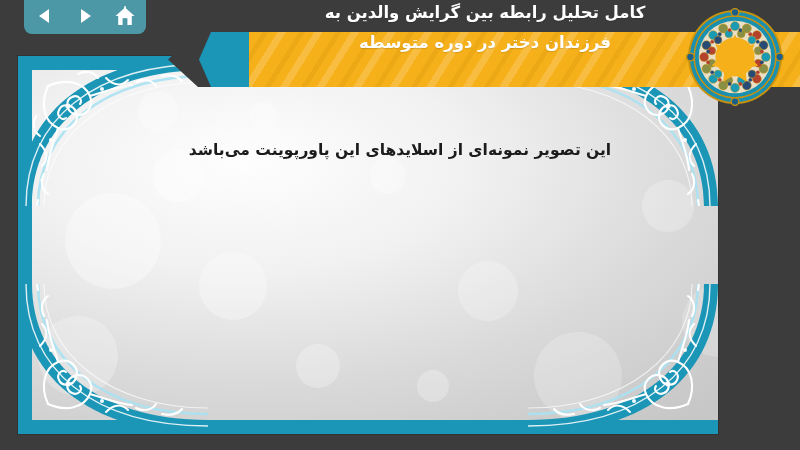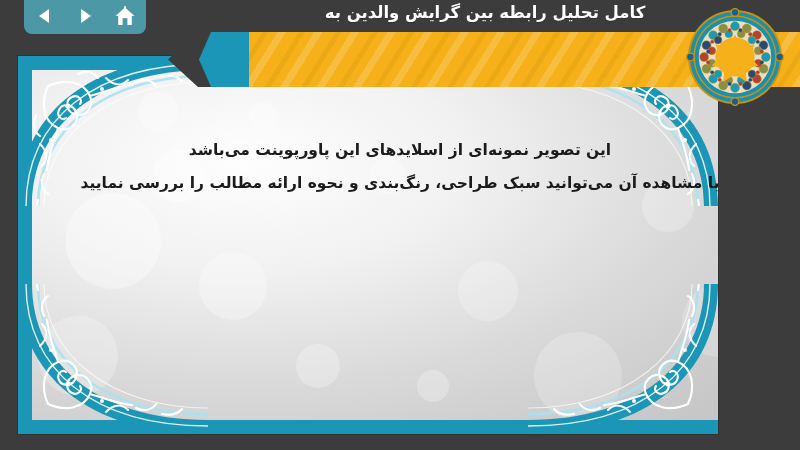--- a/index.html
+++ b/index.html
@@ -132,20 +132,21 @@
 <div id="title-banner">
   <div id="banner-pattern"></div>
 </div>
 
 <svg id="banner-tail" viewBox="0 0 50 55">
   <path d="M50 0 L12 0 L0 27.5 L12 55 L50 55 Z" fill="#1b96b7"></path>
 </svg>
 
 <div id="title-text">
   <div>کامل تحلیل رابطه بین گرایش والدین به</div>
+  <div>فرزندان دختر در دوره متوسطه</div>
 </div>
 
 <svg id="medallion" viewBox="0 0 100 100">
   <defs>
     <g id="petal-set"></g>
   </defs>
   <circle cx="50" cy="50" r="48" fill="#c8920f"></circle>
   <circle cx="50" cy="50" r="46" fill="#1b8fae"></circle>
   <circle cx="50" cy="50" r="42.5" fill="#c8920f"></circle>
   <circle cx="50" cy="50" r="41" fill="#1b8fae"></circle>
@@ -346,17 +347,16 @@
         <g fill="#ffffff" opacity="0.95">
           <circle cx="50" cy="50" r="2.6"></circle>
             <circle cx="84" cy="33" r="2"></circle>
             <circle cx="33" cy="84" r="2"></circle>
         </g>
       </g>
     </svg>
 
     <div id="body-text">
       <div>این تصویر نمونه‌ای از اسلایدهای این پاورپوینت می‌باشد</div>
-      <div>با مشاهده آن می‌توانید سبک طراحی، رنگ‌بندی و نحوه ارائه مطالب را بررسی نمایید</div>
     </div>
 
   </div>
 </div>
 
 </body></html>

